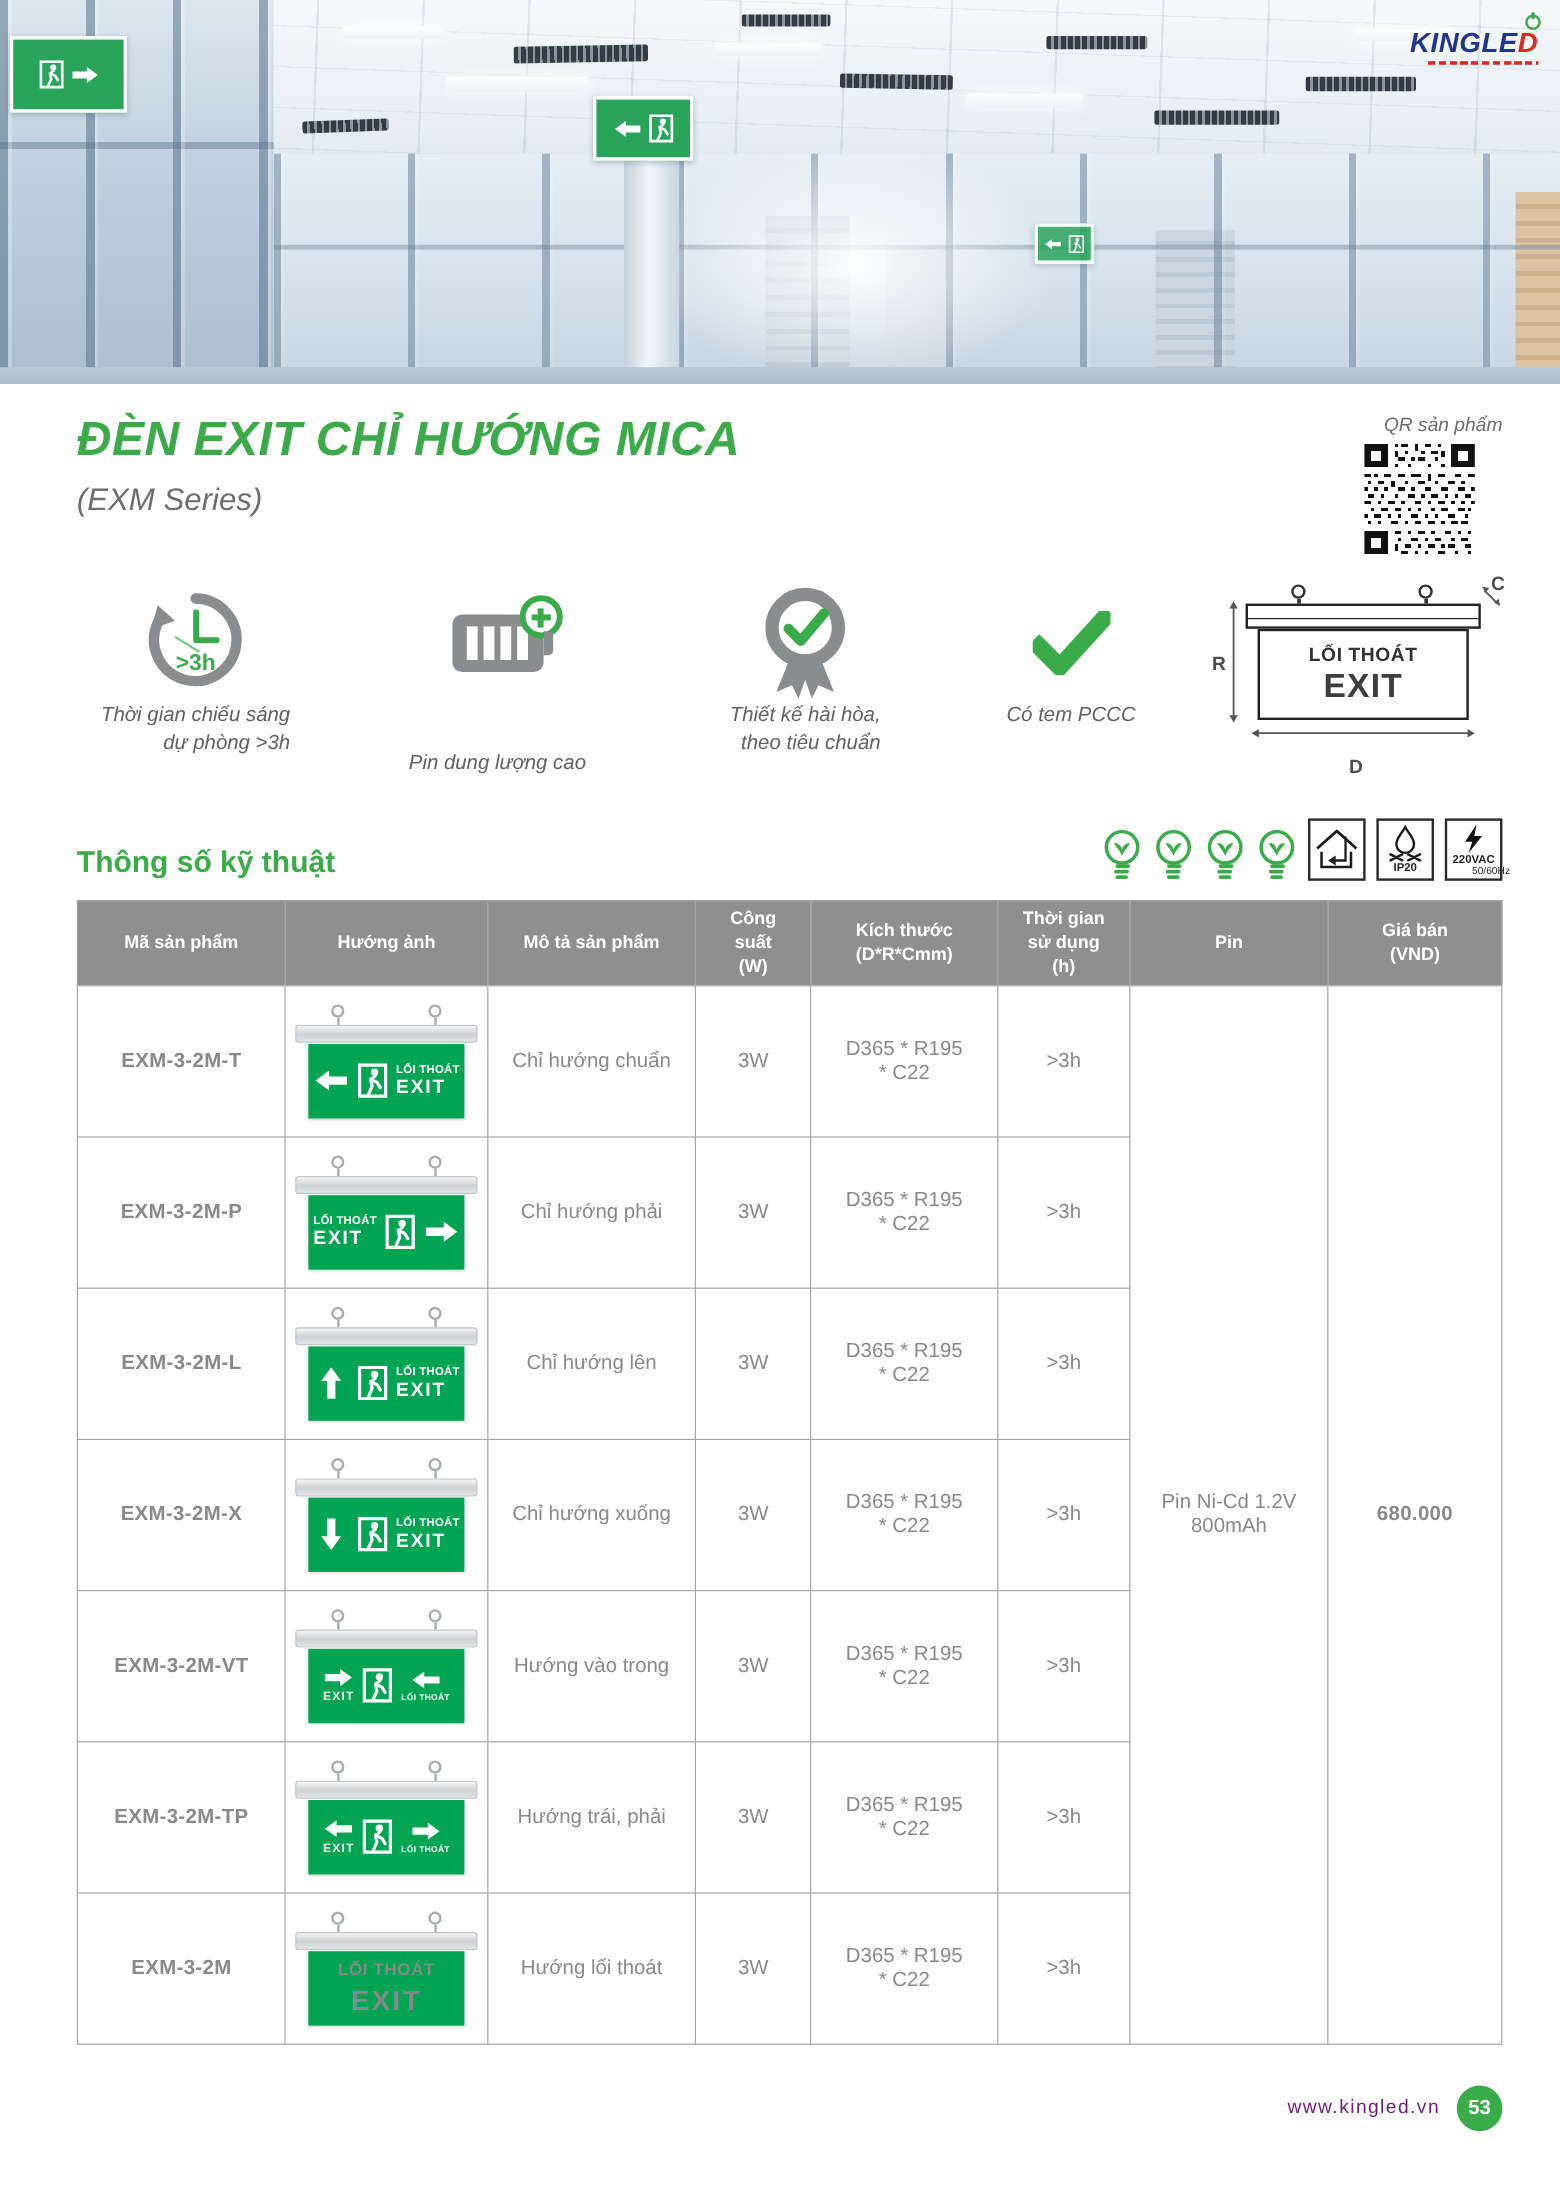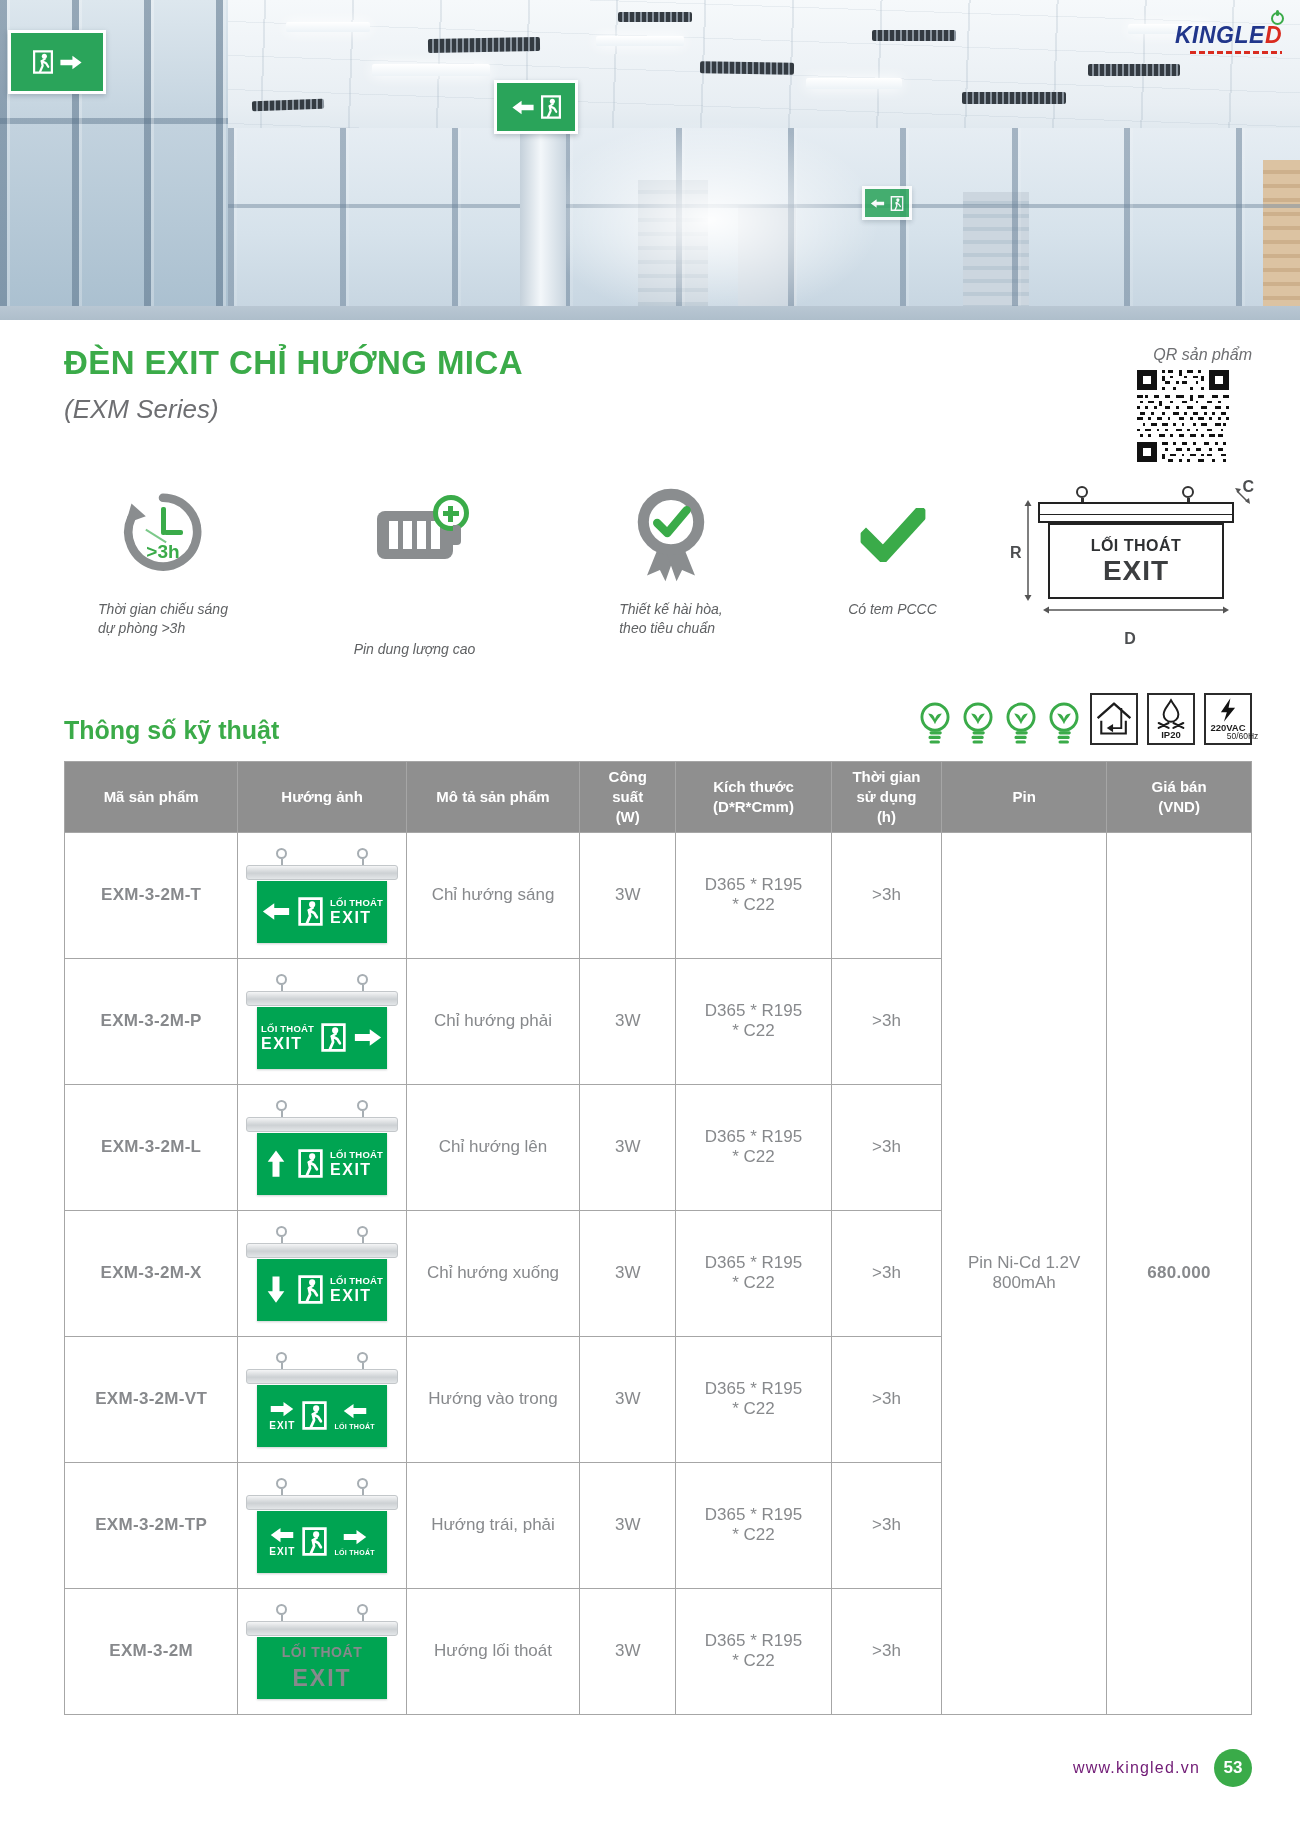--- a/index.html
+++ b/index.html
@@ -62,32 +62,32 @@
   .logo{position:absolute;right:18px;top:24px;text-align:right;line-height:1;}
   .logo .row{font-style:italic;font-weight:800;font-size:23px;letter-spacing:.5px;position:relative;display:inline-block;}
   .logo .lk{color:#21368b;}
   .logo .ld{color:#d92b1f;}
   .logo .sprout{position:absolute;right:-2px;top:-12px;width:13px;height:13px;border:2.5px solid #3aab49;border-radius:50%;box-sizing:border-box;}
   .logo .sprout::after{content:"";position:absolute;left:3px;top:-4px;width:3px;height:6px;background:#3aab49;border-radius:2px;}
   .logo .tagline{margin-top:4px;height:3px;width:92px;margin-left:auto;background:repeating-linear-gradient(90deg,#d92b1f 0 6px,transparent 6px 9px);}
 
   
   .title-row{display:flex;justify-content:space-between;align-items:flex-start;padding:24px 48px 0 64px;}
-  .page-title{margin:0;font-size:33px;font-weight:800;color:#3bab49;letter-spacing:.4px;}
+  .page-title{margin:0;font-size:40px;font-weight:800;color:#3bab49;letter-spacing:.4px;font-style:italic;}
   .series{margin-top:12px;font-size:26px;font-style:italic;color:#6d6e71;}
   .qr-block{text-align:center;margin-top:2px;}
   .qr-label{font-size:16px;font-style:italic;color:#6d6e71;margin-bottom:6px;margin-left:40px;}
   .qr{width:92px;height:92px;background:#fff;}
 
   
   .features{display:flex;justify-content:space-between;align-items:flex-start;padding:20px 44px 0 58px;}
   .feature{display:flex;flex-direction:column;align-items:center;}
   .f1{width:210px;} .f2{width:220px;gap:40px;} .f3{width:220px;} .f4{width:150px;}
   .f-icon{height:98px;display:flex;align-items:center;justify-content:center;position:relative;}
-  .caption{margin-top:16px;font-size:14px;font-style:italic;color:#5f6163;text-align:left;line-height:1.35;}
+  .caption{margin-top:0;font-size:17px;font-style:italic;color:#5f6163;text-align:right;line-height:1.35;}
   
   .clock{position:relative;width:86px;height:92px;}
   .clock .ring{width:86px;height:92px;}
   .clock .hv{position:absolute;left:41px;top:18px;width:5px;height:28px;background:#3aab49;border-radius:2px;}
   .clock .hh{position:absolute;left:44px;top:41px;width:19px;height:5px;background:#3aab49;border-radius:2px;}
   .clock .hd{position:absolute;left:24px;top:46px;width:24px;height:2px;background:#7cc98a;transform:rotate(32deg);}
   .clock .b3h{position:absolute;left:0;right:0;top:52px;text-align:center;font-size:19px;font-weight:700;color:#3aab49;}
   
   .batt{position:relative;width:76px;height:48px;background:#8a8d8f;border-radius:8px;
         display:flex;gap:5px;align-items:center;justify-content:center;}
@@ -555,21 +555,21 @@
               <svg class="dm">
                   <use href="#i-doorman"></use>
                 </svg>
               <div class="s-text">
                   <span class="t1">LỐI THOÁT</span>
                   <span class="t2">EXIT</span>
                 </div>
             </div>
           </div>
         </td>
-        <td>Chỉ hướng sáng</td>
+        <td>Chỉ hướng chuẩn</td>
         <td>3W</td>
         <td class="preline">D365 * R195
 * C22</td>
         <td>&gt;3h</td>
         <td class="preline" rowspan="7">Pin Ni-Cd 1.2V
 800mAh</td>
         <td class="c-price" rowspan="7">680.000</td>
       </tr>
       <tr class="prow">
         <td class="c-code">EXM-3-2M-P</td>

